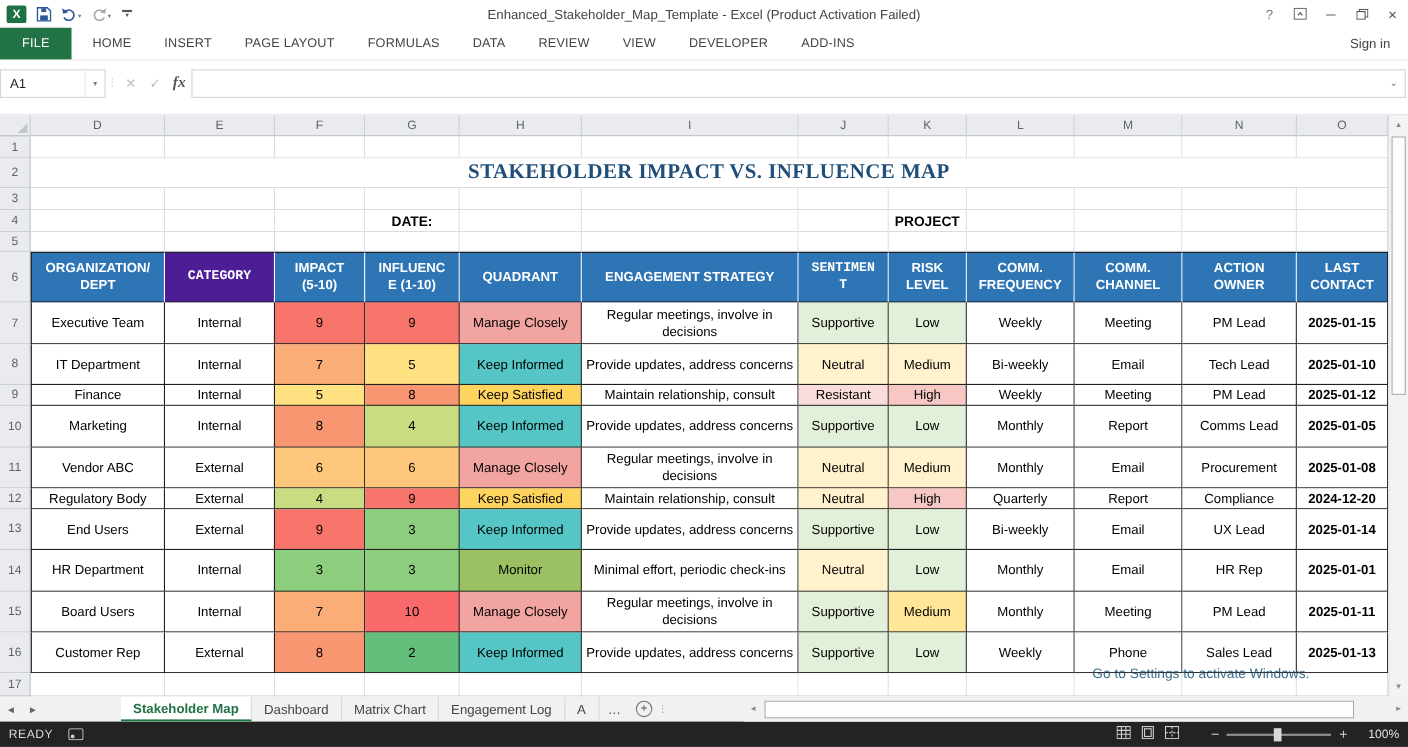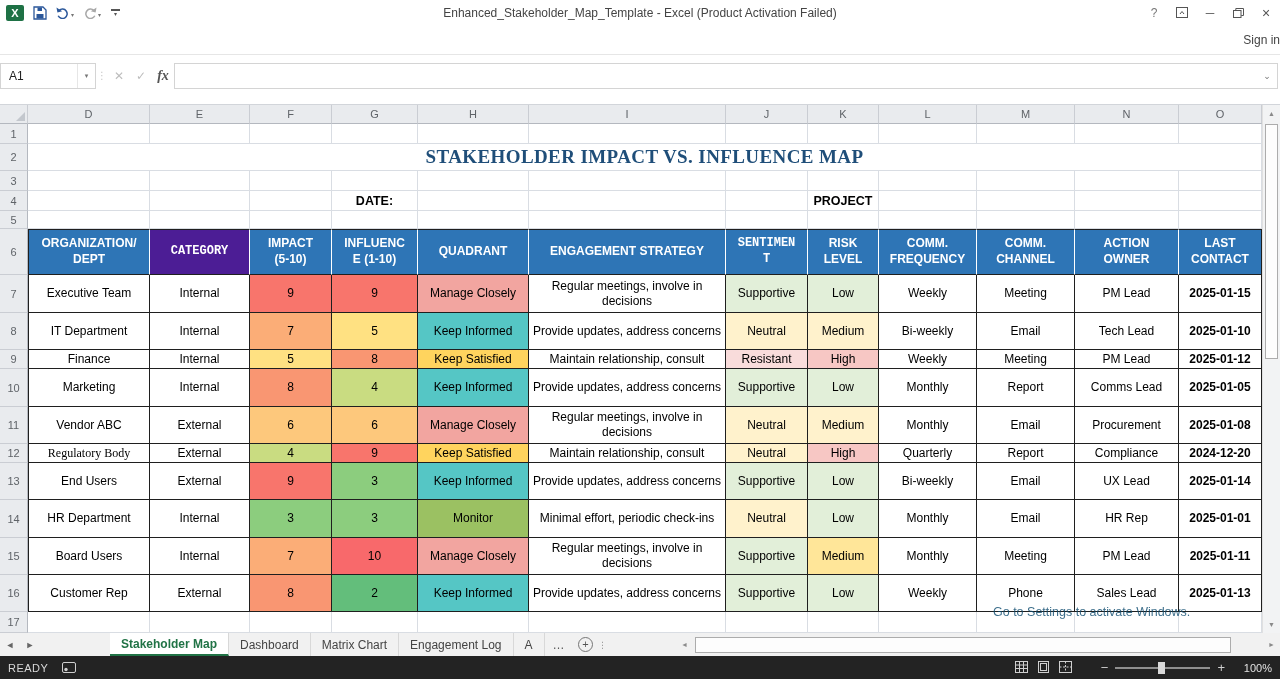--- a/index.html
+++ b/index.html
@@ -16,21 +16,21 @@
   .qat-custom .bar{width:9px;border-top:2px solid #555;display:block;margin-bottom:1px}
   .qat-custom .car{font-size:6px;color:#555;line-height:5px}
   .tb-title{position:absolute;left:0;right:0;text-align:center;font-size:12px;color:#444;z-index:1}
   .win-btns{margin-left:auto;display:flex;z-index:2}
   .win-btn{width:28px;height:25px;display:flex;align-items:center;justify-content:center;font-size:12px;color:#555}
 
   
   .ribbon{height:30px;background:#fff;display:flex;align-items:stretch;border-bottom:1px solid #e6e6e6}
   .rtab{display:flex;align-items:center;padding:0 15px;font-size:11.5px;color:#444;letter-spacing:.2px}
   .rtab-file{color:#fff;padding:0 20px;margin-right:4px}
-  .signin{margin-left:auto;display:flex;align-items:center;padding-right:0;font-size:12px;color:#444}
+  .signin{margin-left:auto;display:flex;align-items:center;padding-right:16px;font-size:12px;color:#444}
 
   
   .formula-row{height:49px;background:#fff;display:flex;align-items:center;padding:5px 2px 13px 0}
   .namebox{width:96px;height:26px;border:1px solid #d4d4d4;display:flex;align-items:center;font-size:12px;color:#222;padding-left:8px;background:#fff}
   .namebox .dd{margin-left:auto;width:18px;text-align:center;font-size:7px;color:#777;border-left:1px solid #e6e6e6;align-self:stretch;display:flex;align-items:center;justify-content:center}
   .fdots{width:12px;text-align:center;color:#c9c9c9;font-size:10px}
   .fbtn{width:22px;height:26px;display:flex;align-items:center;justify-content:center;font-size:12px;color:#bdbdbd}
   .fx{color:#555;font-style:italic;font-family:"Liberation Serif",serif;font-weight:bold;font-size:14px}
   .fml{flex:1;height:26px;border:1px solid #d4d4d4;background:#fff;display:flex;align-items:center;padding-left:6px;color:#222}
   .fml .expand{margin-left:auto;width:20px;text-align:center;color:#777;font-size:9px}
@@ -137,20 +137,32 @@
       <svg width="11" height="10" viewBox="0 0 11 10">
           <rect x="0.5" y="2.5" width="7.5" height="7" fill="none" stroke="#555"></rect>
           <path d="M2.8 2.5 V0.5 H10.5 V7.5 H8.2" fill="none" stroke="#555"></path>
         </svg>
     </span>
     <span class="win-btn" style="font-size:14px">×</span>
   </div>
 </div>
 
 <div class="ribbon">
+  <div id="ribbonTabs" style="display:flex;align-items:stretch">
+      <div class="rtab rtab-file" style="background: rgb(33, 115, 70);">FILE</div>
+      <div class="rtab">HOME</div>
+      <div class="rtab">INSERT</div>
+      <div class="rtab">PAGE LAYOUT</div>
+      <div class="rtab">FORMULAS</div>
+      <div class="rtab">DATA</div>
+      <div class="rtab">REVIEW</div>
+      <div class="rtab">VIEW</div>
+      <div class="rtab">DEVELOPER</div>
+      <div class="rtab">ADD-INS</div>
+    </div>
   <div class="signin">Sign in</div>
 </div>
 
 <div class="formula-row">
   <div class="namebox">
     <span>A1</span>
     <span class="dd">▾</span>
   </div>
   <div class="fdots">⋮</div>
   <div class="fbtn">✕</div>
@@ -317,21 +329,21 @@
       <div class="tcell" style="grid-area: 12 / 4; background: rgb(253, 200, 124);">6</div>
       <div class="tcell" style="grid-area: 12 / 5; background: rgb(253, 200, 124);">6</div>
       <div class="tcell" style="grid-area: 12 / 6; background: rgb(242, 165, 160);">Manage Closely</div>
       <div class="tcell" style="grid-area: 12 / 7;">Regular meetings, involve in decisions</div>
       <div class="tcell" style="grid-area: 12 / 8; background: rgb(255, 242, 204);">Neutral</div>
       <div class="tcell" style="grid-area: 12 / 9; background: rgb(255, 242, 204);">Medium</div>
       <div class="tcell" style="grid-area: 12 / 10;">Monthly</div>
       <div class="tcell" style="grid-area: 12 / 11;">Email</div>
       <div class="tcell" style="grid-area: 12 / 12;">Procurement</div>
       <div class="tcell tcell-bold" style="grid-area: 12 / 13;">2025-01-08</div>
-      <div class="tcell tcell-first" style="grid-area: 13 / 2; font-family: Liberation Serif, serif;">Regulatory Body</div>
+      <div class="tcell tcell-first" style="grid-area: 13 / 2;">Regulatory Body</div>
       <div class="tcell" style="grid-area: 13 / 3;">External</div>
       <div class="tcell" style="grid-area: 13 / 4; background: rgb(201, 220, 129);">4</div>
       <div class="tcell" style="grid-area: 13 / 5; background: rgb(248, 117, 108);">9</div>
       <div class="tcell" style="grid-area: 13 / 6; background: rgb(255, 212, 94);">Keep Satisfied</div>
       <div class="tcell" style="grid-area: 13 / 7;">Maintain relationship, consult</div>
       <div class="tcell" style="grid-area: 13 / 8; background: rgb(255, 242, 204);">Neutral</div>
       <div class="tcell" style="grid-area: 13 / 9; background: rgb(247, 199, 196);">High</div>
       <div class="tcell" style="grid-area: 13 / 10;">Quarterly</div>
       <div class="tcell" style="grid-area: 13 / 11;">Report</div>
       <div class="tcell" style="grid-area: 13 / 12;">Compliance</div>

